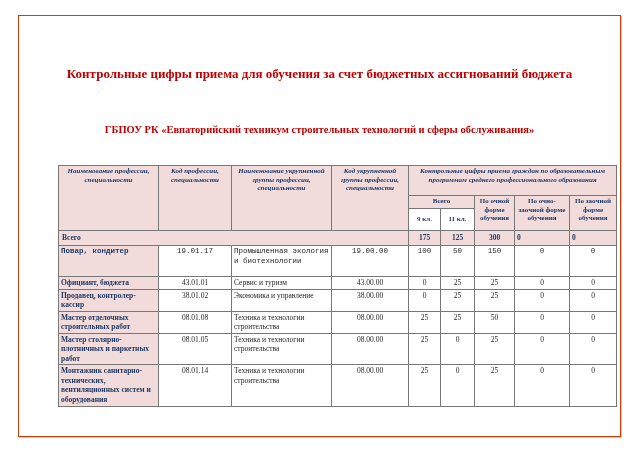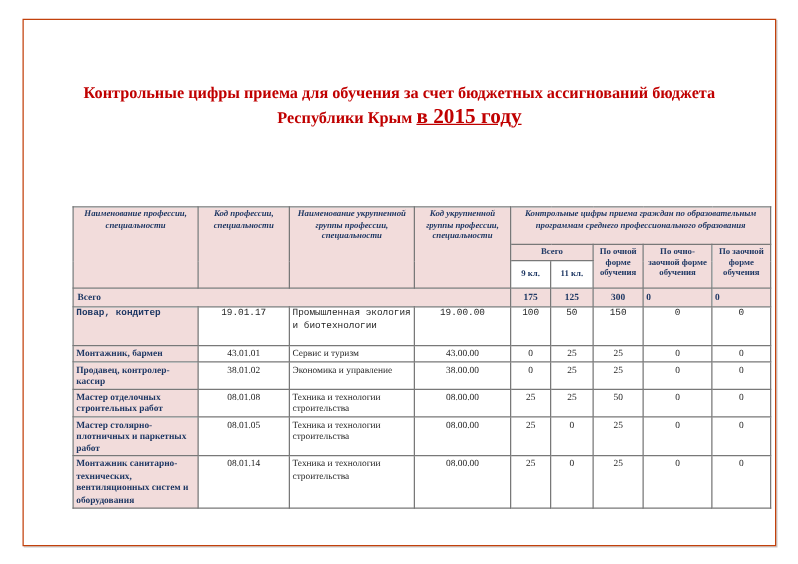--- a/index.html
+++ b/index.html
@@ -49,23 +49,23 @@
   td.gname{text-align:left;background:#ffffff;}
   td.num{text-align:center;background:#ffffff;}
 </style>
 </head>
 <body>
 
 <div class="slide">
 
   <div class="title">
     <div>Контрольные цифры приема для обучения за счет бюджетных ассигнований бюджета</div>
-    <div><span>Республики Крым </span><span class="year">в 2015 году</span></div>
   </div>
 
+  <div class="subtitle">ГБПОУ РК «Евпаторийский техникум строительных технологий и сферы обслуживания»</div>
 
   <table class="kcp">
     <colgroup>
       <col style="width:100px">
         <col style="width:73px">
         <col style="width:100px">
         <col style="width:77px">
       <col style="width:32px">
         <col style="width:34px">
         <col style="width:40px">
@@ -105,21 +105,21 @@
           <td class="code">19.01.17</td>
           <td class="gname">Промышленная экология и биотехнологии</td>
           <td class="code">19.00.00</td>
           <td class="num">100</td>
           <td class="num">50</td>
           <td class="num">150</td>
           <td class="num">0</td>
           <td class="num">0</td>
         </tr>
         <tr style="height: 12px;">
-          <td class="prof">Монтажник, бармен</td>
+          <td class="prof">Официант, бюджета</td>
           <td class="code">43.01.01</td>
           <td class="gname">Сервис и туризм</td>
           <td class="code">43.00.00</td>
           <td class="num">0</td>
           <td class="num">25</td>
           <td class="num">25</td>
           <td class="num">0</td>
           <td class="num">0</td>
         </tr>
         <tr style="height: 19px;">

